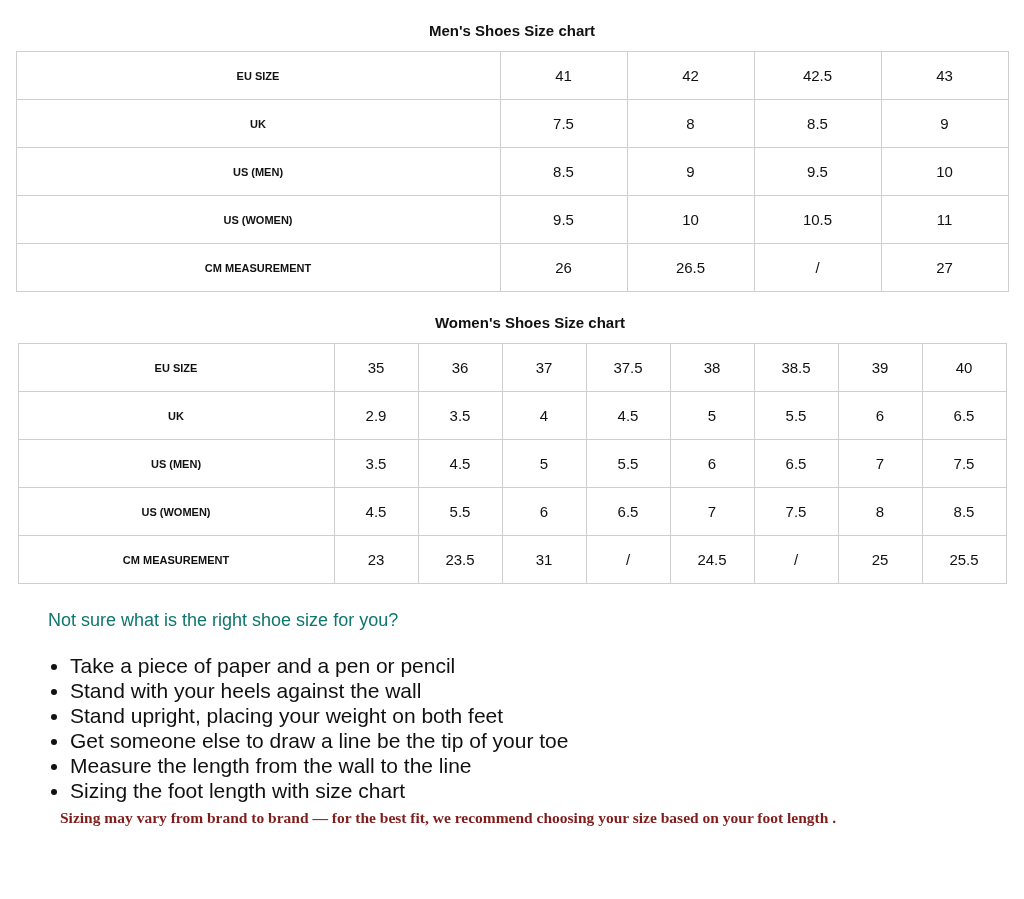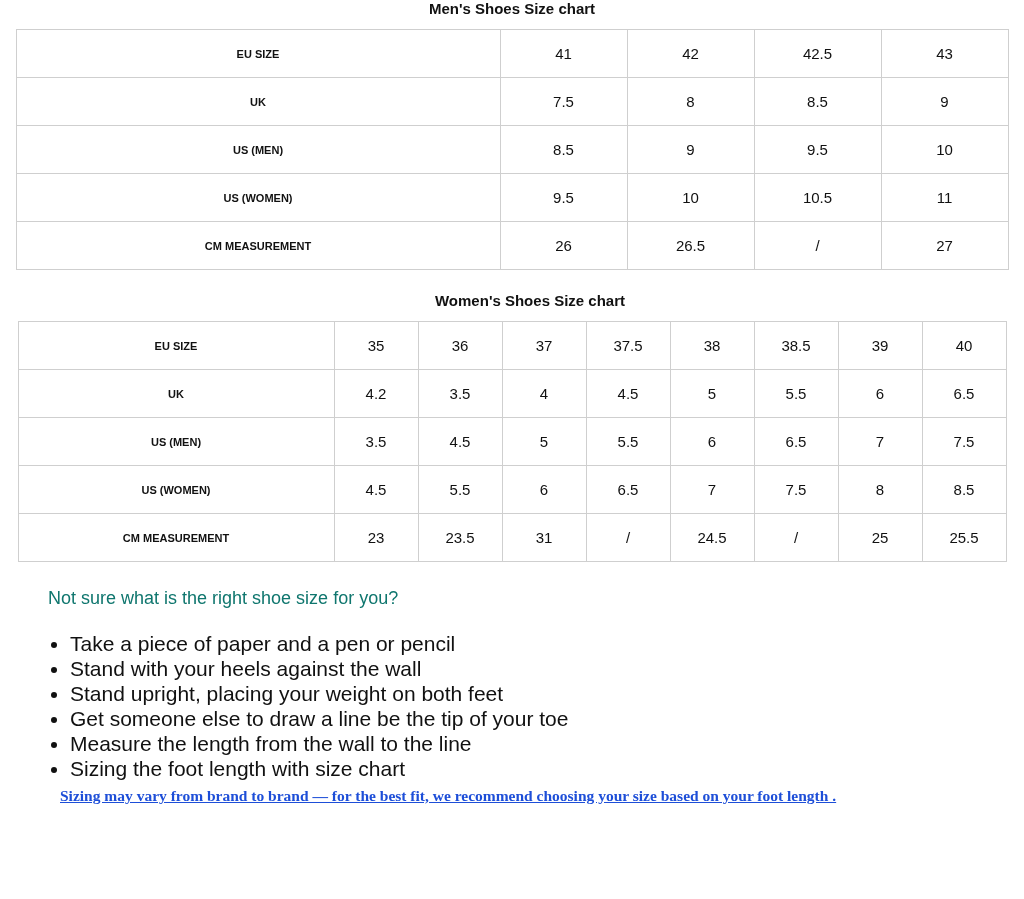--- a/index.html
+++ b/index.html
@@ -21,21 +21,21 @@
     box-sizing: border-box;
     padding: 0;
     position: relative;
   }
   .chart-title {
     text-align: center;
     font-weight: bold;
     font-size: 15px;
     color: #111111;
   }
-  #men-title { margin-bottom: 12px; }
+  #men-title { margin-top: 22px; margin-bottom: 12px; }
   #women-title { margin-top: 22px; margin-bottom: 12px; margin-left: 36px; }
 
   table.size-table {
     border-collapse: collapse;
     table-layout: fixed;
     border: 1px solid #cfcfcf;
   }
   table.size-table td {
     border: 1px solid #cfcfcf;
     text-align: center;
@@ -84,22 +84,21 @@
   .notes li {
     font-size: 21px;
     color: #111111;
     line-height: 25px;
   }
   .footnote {
     margin: 6px 0 0 12px;
     font-family: "Liberation Serif", serif;
     font-weight: bold;
     font-size: 15.5px;
-    color: #1d4ed8;
-    text-decoration: underline;
+    color: #7f1d1d;
   }
 </style>
 </head>
 <body>
 
 <div class="page">
 
   <div class="chart-title" id="men-title">Men's Shoes Size chart</div>
 
   <table class="size-table" id="men-table">
@@ -170,21 +169,21 @@
         <td>36</td>
         <td>37</td>
         <td>37.5</td>
         <td>38</td>
         <td>38.5</td>
         <td>39</td>
         <td>40</td>
       </tr>
       <tr>
         <td class="rowhead">UK</td>
-        <td>4.2</td>
+        <td>2.9</td>
         <td>3.5</td>
         <td>4</td>
         <td>4.5</td>
         <td>5</td>
         <td>5.5</td>
         <td>6</td>
         <td>6.5</td>
       </tr>
       <tr>
         <td class="rowhead">US (MEN)</td>

